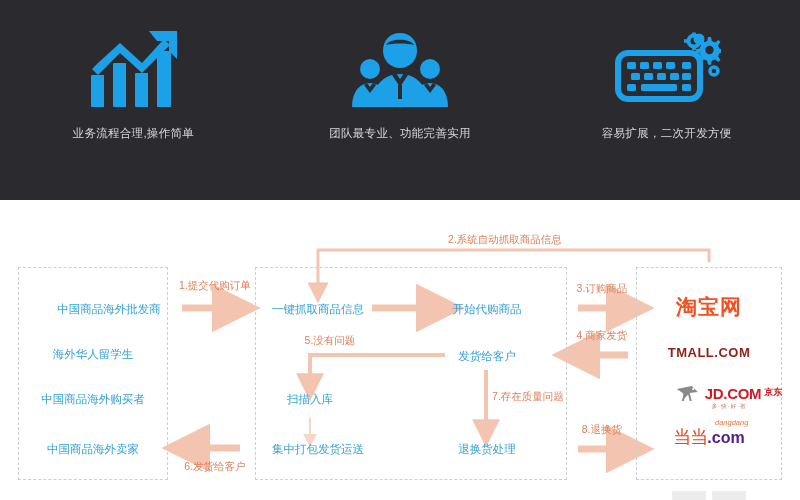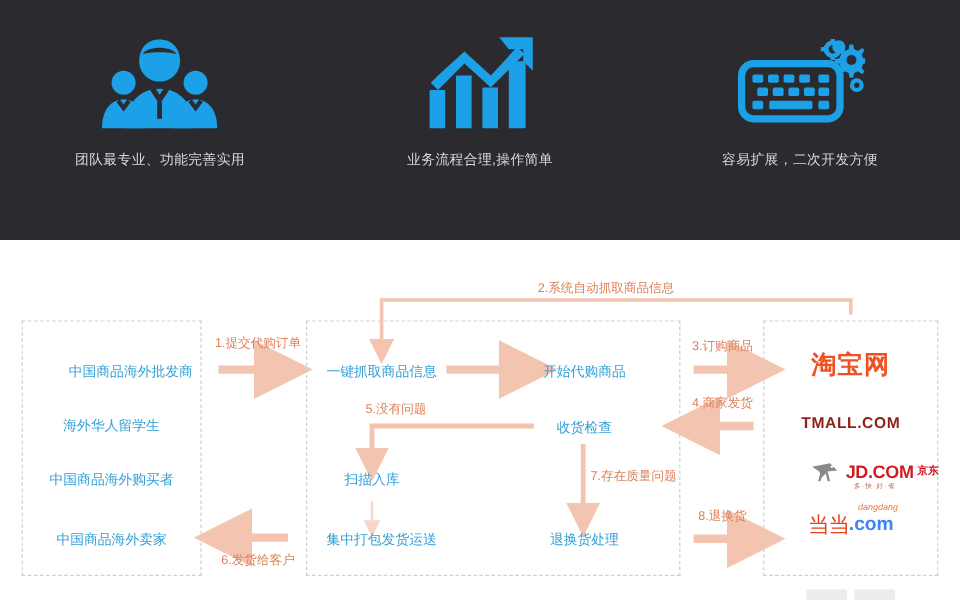--- a/index.html
+++ b/index.html
@@ -84,33 +84,33 @@
   .shop-logo {
     position: absolute;
     transform: translateX(-50%);
     text-align: center;
     white-space: nowrap;
     line-height: 1;
   }
   .logo-taobao {
     font-size: 21px; font-weight: bold; color: #ef5122;
     letter-spacing: 1px;
-    font-family: Liberation Mono, monospace;
+    font-family: Liberation Sans, sans-serif;
   }
   .logo-tmall {
     font-size: 13px; font-weight: bold; color: #8e1f14;
     letter-spacing: 0.5px;
   }
   .logo-jd-wrap { display: flex; align-items: center; justify-content: center; gap: 3px; }
   .logo-jd-main { font-size: 15px; font-weight: bold; color: #cf1c24; letter-spacing: -0.3px; }
   .logo-jd-cn { font-size: 9px; font-weight: bold; color: #cf1c24; line-height: 1.05; text-align: right; }
   .logo-jd-sub { font-size: 5.5px; color: #c06a55; letter-spacing: 1px; margin-top: 2px; }
   .logo-dd-wrap { display: flex; align-items: flex-end; justify-content: center; }
   .logo-dd-cn { font-size: 18px; font-weight: normal; color: #e8421d; letter-spacing: -1px; }
-  .logo-dd-com { font-size: 16px; font-weight: bold; color: #3b82f6; }
+  .logo-dd-com { font-size: 16px; font-weight: bold; color: #4c1d95; }
   .logo-dd-word { position: absolute; left: 50%; top: -9px; transform: translateX(6px); font-size: 7.5px; color: #e8763f; font-style: italic; }
 
   .cutoff {
     position: absolute; left: 636px; top: 291px;
     width: 146px; height: 9px;
     overflow: hidden;
   }
   .cutoff-inner {
     width: 146px; height: 26px;
     display: flex; align-items: flex-start; justify-content: center;
@@ -122,68 +122,68 @@
 </head>
 <body>
 
 <div id="page">
 
   <div class="features-band">
     <div class="features-row">
 
       <div class="feature">
         <div class="feature-icon">
-          <svg width="104" height="78" viewBox="0 0 104 78">
-            <g fill="#1ca0e8">
-
-              <circle cx="22" cy="40" r="10"></circle>
-              <path d="M4 78 C4 62 12 54 22 54 C32 54 40 62 40 78 Z"></path>
-
-              <circle cx="82" cy="40" r="10"></circle>
-              <path d="M64 78 C64 62 72 54 82 54 C92 54 100 62 100 78 Z"></path>
-
-              <path d="M52 4 C42 4 35 11 35 22 C35 31 42 39 52 39 C62 39 69 31 69 22 C69 11 62 4 52 4 Z"></path>
-              <path d="M24 78 C24 57 35 45 52 45 C69 45 80 57 80 78 Z"></path>
-            </g>
-            <g fill="#2b2b2f">
-
-              <path d="M44 46 L52 58 L60 46 L56 44 L52 50 L48 44 Z"></path>
-              <rect x="50" y="56" width="4" height="14"></rect>
-
-              <path d="M38 16 C42 9 62 9 66 16 C60 14 44 14 38 16 Z"></path>
-
-              <path d="M16 56 L22 64 L28 56 L25 54 L22 58 L19 54 Z"></path>
-              <path d="M76 56 L82 64 L88 56 L85 54 L82 58 L79 54 Z"></path>
-            </g>
-          </svg>
-        </div>
-        <div class="feature-label">团队最专业、功能完善实用</div>
-      </div>
-
-      <div class="feature">
-        <div class="feature-icon">
           <svg width="92" height="78" viewBox="0 0 92 78">
             <g fill="#1ca0e8">
               <rect x="4" y="46" width="14" height="32" rx="1"></rect>
               <rect x="26" y="34" width="14" height="44" rx="1"></rect>
               <rect x="48" y="44" width="14" height="34" rx="1"></rect>
               <rect x="70" y="22" width="14" height="56" rx="1"></rect>
 
               <path d="M5 40 L11 34 L33 14 L55 34 L77 10 L83 16 L55 44 L33 24 L11 46 Z"></path>
 
               <path d="M62 2 L90 2 L90 30 L82 22 L82 12 L70 12 Z"></path>
             </g>
             <g fill="#2b2b2f">
               <rect x="17" y="46" width="2" height="32"></rect>
               <rect x="39" y="34" width="2" height="44"></rect>
               <rect x="61" y="44" width="2" height="34"></rect>
             </g>
           </svg>
         </div>
         <div class="feature-label">业务流程合理,操作简单</div>
+      </div>
+
+      <div class="feature">
+        <div class="feature-icon">
+          <svg width="104" height="78" viewBox="0 0 104 78">
+            <g fill="#1ca0e8">
+
+              <circle cx="22" cy="40" r="10"></circle>
+              <path d="M4 78 C4 62 12 54 22 54 C32 54 40 62 40 78 Z"></path>
+
+              <circle cx="82" cy="40" r="10"></circle>
+              <path d="M64 78 C64 62 72 54 82 54 C92 54 100 62 100 78 Z"></path>
+
+              <path d="M52 4 C42 4 35 11 35 22 C35 31 42 39 52 39 C62 39 69 31 69 22 C69 11 62 4 52 4 Z"></path>
+              <path d="M24 78 C24 57 35 45 52 45 C69 45 80 57 80 78 Z"></path>
+            </g>
+            <g fill="#2b2b2f">
+
+              <path d="M44 46 L52 58 L60 46 L56 44 L52 50 L48 44 Z"></path>
+              <rect x="50" y="56" width="4" height="14"></rect>
+
+              <path d="M38 16 C42 9 62 9 66 16 C60 14 44 14 38 16 Z"></path>
+
+              <path d="M16 56 L22 64 L28 56 L25 54 L22 58 L19 54 Z"></path>
+              <path d="M76 56 L82 64 L88 56 L85 54 L82 58 L79 54 Z"></path>
+            </g>
+          </svg>
+        </div>
+        <div class="feature-label">团队最专业、功能完善实用</div>
       </div>
 
       <div class="feature">
         <div class="feature-icon">
           <svg width="108" height="78" viewBox="0 0 108 78">
             <g fill="none" stroke="#1ca0e8" stroke-width="6">
               <rect x="5" y="24" width="82" height="46" rx="10"></rect>
             </g>
             <g fill="#1ca0e8">
 
@@ -290,21 +290,21 @@
     <div class="dashbox" id="box-system"></div>
     <div class="dashbox" id="box-shops"></div>
 
     <div class="node" style="left:93px;  top:102px;margin-left:16px;">中国商品海外批发商</div>
     <div class="node" style="left:93px;  top:147px;">海外华人留学生</div>
     <div class="node" style="left:93px;  top:192px;">中国商品海外购买者</div>
     <div class="node" style="left:93px;  top:242px;">中国商品海外卖家</div>
 
     <div class="node" style="left:318px; top:102px;">一键抓取商品信息</div>
     <div class="node" style="left:487px; top:102px;">开始代购商品</div>
-    <div class="node" style="left:487px; top:149px;">收货检查</div>
+    <div class="node" style="left:487px; top:149px;">发货给客户</div>
     <div class="node" style="left:310px; top:192px;">扫描入库</div>
     <div class="node" style="left:318px; top:242px;">集中打包发货运送</div>
     <div class="node" style="left:487px; top:242px;">退换货处理</div>
 
     <div class="steplabel" style="left:215px; top:79px;">1.提交代购订单</div>
     <div class="steplabel" style="left:505px; top:33px;">2.系统自动抓取商品信息</div>
     <div class="steplabel" style="left:602px; top:82px;">3.订购商品</div>
     <div class="steplabel" style="left:602px; top:129px;">4.商家发货</div>
     <div class="steplabel" style="left:330px; top:134px;">5.没有问题</div>
     <div class="steplabel" style="left:215px; top:260px;">6.发货给客户</div>

